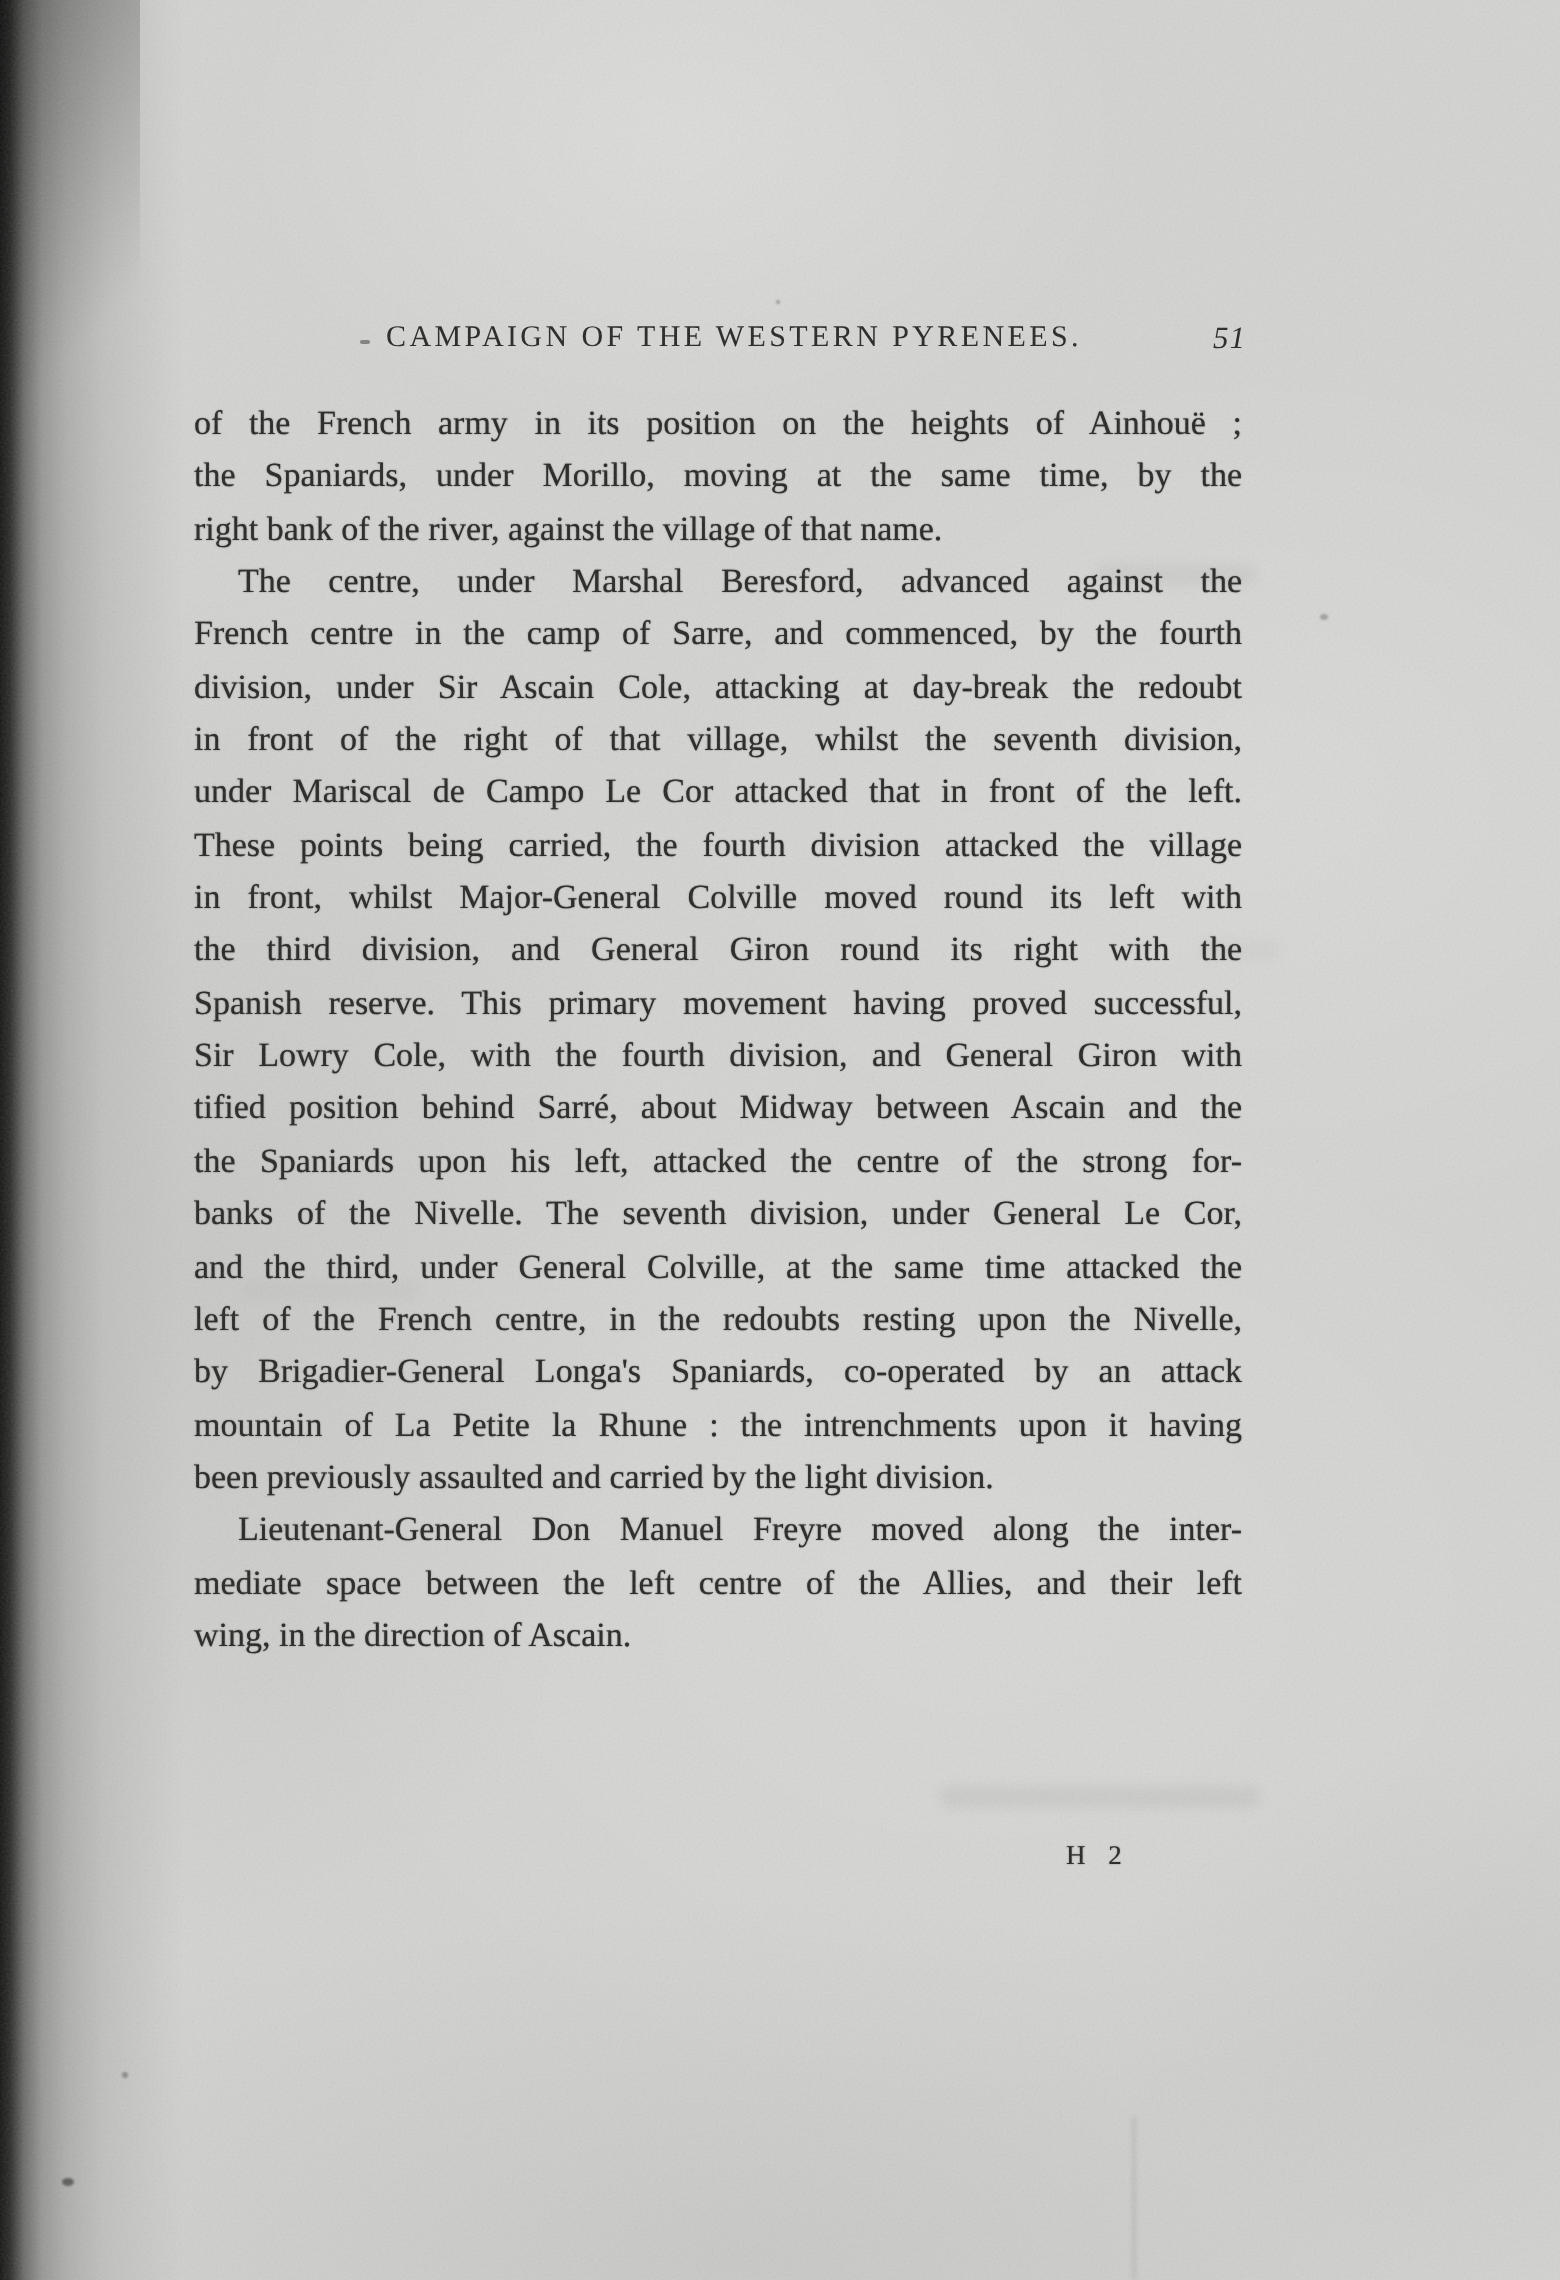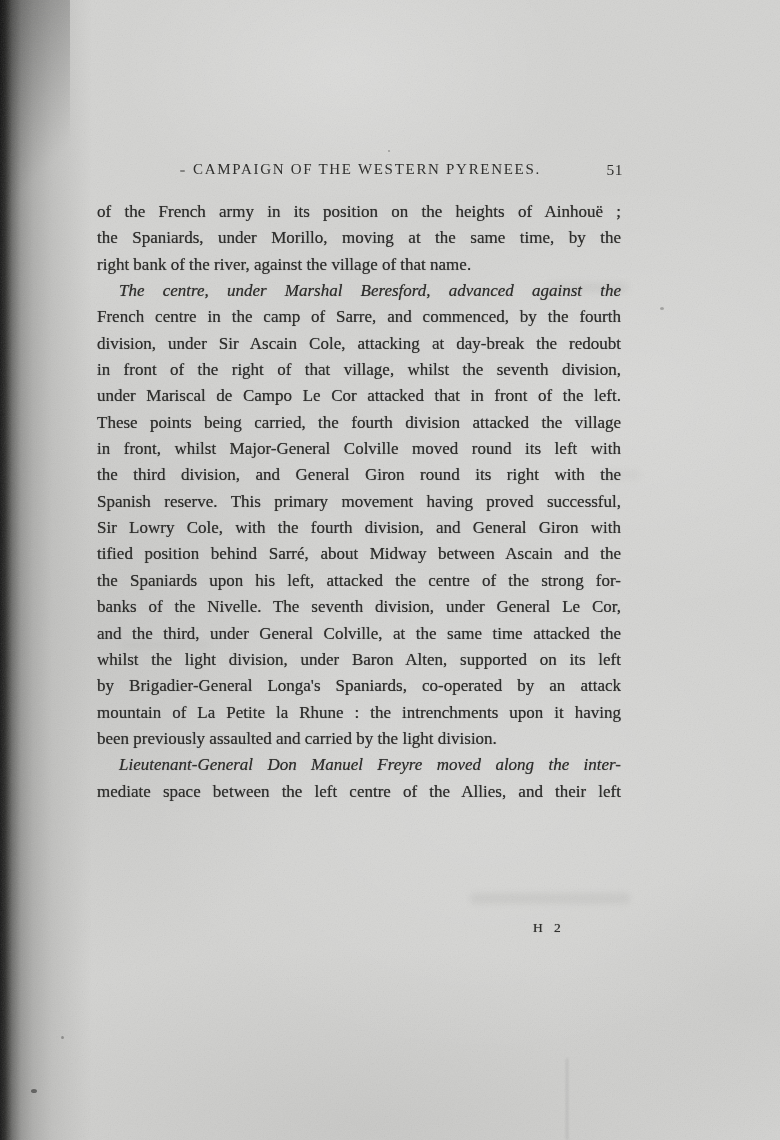--- a/index.html
+++ b/index.html
@@ -39,38 +39,38 @@
   .header{
     position:absolute;left:97px;top:161px;width:526px;height:22px;z-index:5;
   }
   .running-title{
     display:block;text-align:center;
     font-size:15px;letter-spacing:1.7px;
     padding-left:14px;
     white-space:nowrap;
   }
   .page-number{
-    position:absolute;right:0;top:0;font-size:15.5px;letter-spacing:0.5px;
+    position:absolute;right:0;top:0;font-size:15.5px;letter-spacing:0.5px;font-style:italic;
   }
   .header-dot{
     position:absolute;left:180px;top:170px;width:5px;height:2px;z-index:4;
     background:rgba(60,60,58,0.55);border-radius:1px;
   }
   .body-text{
     position:absolute;left:97px;top:199px;width:524px;z-index:5;
   }
   .line{
     height:26.35px;line-height:26.35px;
     font-size:17px;
     text-align:justify;
     text-align-last:justify;
     white-space:normal;
     text-shadow:0 0 0.7px rgba(35,35,33,0.75);
   }
-  .line.indent{text-indent:22px;font-style:italic;}
+  .line.indent{text-indent:22px;}
   .line.end{text-align-last:left;}
   .signature{
     position:absolute;left:533px;top:920px;z-index:5;
     font-size:13.5px;letter-spacing:4px;white-space:nowrap;
     text-shadow:0 0 0.7px rgba(35,35,33,0.7);
   }
   .grain{
     position:absolute;left:0;top:0;z-index:8;pointer-events:none;
   }
   .bleed{
@@ -130,26 +130,27 @@
       <div class="line">under Mariscal de Campo Le Cor attacked that in front of the left.</div>
       <div class="line">These points being carried, the fourth division attacked the village</div>
       <div class="line">in front, whilst Major-General Colville moved round its left with</div>
       <div class="line">the third division, and General Giron round its right with the</div>
       <div class="line">Spanish reserve.  This primary movement having proved successful,</div>
       <div class="line">Sir Lowry Cole, with the fourth division, and General Giron with</div>
       <div class="line">tified position behind Sarré, about Midway between Ascain and the</div>
       <div class="line">the Spaniards upon his left, attacked the centre of the strong for-</div>
       <div class="line">banks of the Nivelle.  The seventh division, under General Le Cor,</div>
       <div class="line">and the third, under General Colville, at the same time attacked the</div>
-      <div class="line">whilst the light division, under Baron Alten, supported on its left</div>
+      <div class="line">left of the French centre, in the redoubts resting upon the Nivelle,</div>
       <div class="line">by Brigadier-General Longa's Spaniards, co-operated by an attack</div>
       <div class="line">mountain of La Petite la Rhune :  the intrenchments upon it having</div>
       <div class="line end">been previously assaulted and carried by the light division.</div>
       <div class="line indent">Lieutenant-General Don Manuel Freyre moved along the inter-</div>
       <div class="line">mediate space between the left centre of the Allies, and their left</div>
+      <div class="line end">wing, in the direction of Ascain.</div>
     </div>
 
   <div class="signature">H 2</div>
 
   <svg class="grain" width="780" height="1140" aria-hidden="true">
     <filter id="noise">
       <feTurbulence type="fractalNoise" baseFrequency="0.85" numOctaves="3" stitchTiles="stitch"></feTurbulence>
       <feColorMatrix type="saturate" values="0"></feColorMatrix>
     </filter>
     <rect width="780" height="1140" filter="url(#noise)" opacity="0.13"></rect>

